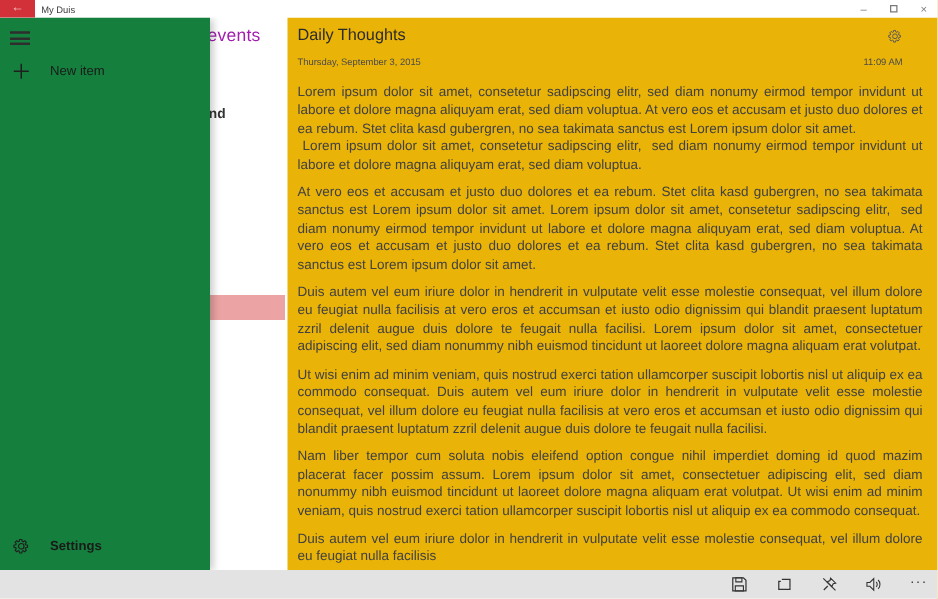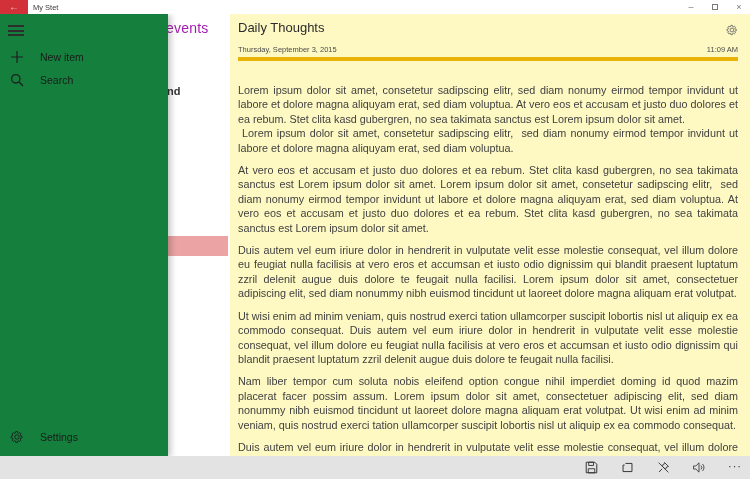--- a/index.html
+++ b/index.html
@@ -27,33 +27,33 @@
   .nav-flyout { position:absolute; left:0; top:14px; width:168px; height:442px; background:#15803d;
                 box-shadow:3px 1px 6px rgba(0,0,0,.22); z-index:10; }
   .hamburger-button { position:absolute; left:8px; top:11px; width:16px; height:12px; cursor:pointer; }
   .hamburger-button .bar { height:2px; background:#2e2e2e; margin-bottom:2.5px; }
   .nav-items { position:absolute; left:0; top:31px; width:100%; }
   .nav-item { display:flex; align-items:center; height:23px; padding-left:9px; cursor:pointer; }
   .nav-icon { width:16px; height:16px; display:flex; align-items:center; justify-content:center;
               color:#1f1f1f; font-size:14px; }
   .nav-icon svg { display:block; }
   .nav-label { margin-left:15px; font-size:10.5px; color:#1a1a1a; }
-  .settings-item { position:absolute; left:0; bottom:8px; width:100%; }
+  .settings-item { position:absolute; left:0; bottom:8px; width:100%;font-weight:bold; }
 
   
-  .note-content { position:absolute; left:230px; top:14px; width:520px; height:442px; background:#fef9c3;
-                  padding:6px 12px 0 8px; overflow:hidden; z-index:2; }
+  .note-content { position:absolute; left:230px; top:14px; width:520px; height:442px; background:#eab308;
+                  padding:6px 28px 0 8px; overflow:hidden; z-index:2; }
   .note-header { display:flex; justify-content:space-between; align-items:flex-start; }
   .note-title { font-size:13px; color:#2b2b2b; font-weight:400; }
   .note-gear { color:#5a5a5a; cursor:pointer; margin-top:2px; }
   .date-row { display:flex; justify-content:space-between; align-items:flex-end; margin-top:5px;
               padding-bottom:3px; border-bottom:4px solid #eab308; }
   .note-date { font-size:7.5px; color:#4a4a4a; }
   .note-time { font-size:7.5px; color:#4a4a4a; }
-  .note-body { margin-top:22px; width:500px; }
+  .note-body { margin-top:6px; width:500px; }
   .note-body p { font-size:10.8px; line-height:14.4px; color:#414141; text-align:justify;
                  white-space:pre-wrap; margin-bottom:8px; }
 
   
   .command-bar { position:absolute; left:0; bottom:0; width:750px; height:23px; background:#e3e3e3;
                  display:flex; align-items:center; justify-content:flex-end; gap:22px;
                  padding-right:8px; z-index:15; }
   .cmd-icon { width:14px; height:14px; display:flex; align-items:center; justify-content:center;
               color:#333; cursor:pointer; }
   .cmd-icon svg { display:block; }
@@ -61,21 +61,21 @@
 </style>
 </head>
 <body>
 
 <div class="window">
 
   <div class="titlebar">
     <div class="back-button">
       <span>←</span>
     </div>
-    <span class="app-title">My Stet</span>
+    <span class="app-title">My Duis</span>
     <div class="window-controls">
       <span class="winbtn">–</span>
       <span class="winbtn"><span class="maxbox"></span></span>
       <span class="winbtn">×</span>
     </div>
   </div>
 
   <div class="note-list-pane">
     <span class="list-header-fragment">events</span>
     <span class="list-item-fragment">nd</span>
@@ -89,29 +89,20 @@
       <div class="bar"></div>
     </div>
     <div class="nav-items">
       <div class="nav-item">
         <span class="nav-icon">
           <svg width="14" height="14" viewBox="0 0 14 14">
               <path d="M7 1v12M1 7h12" stroke="#1f1f1f" stroke-width="1.2" fill="none"></path>
             </svg>
         </span>
         <span class="nav-label">New item</span>
-      </div>
-      <div class="nav-item">
-        <span class="nav-icon">
-          <svg width="14" height="14" viewBox="0 0 14 14">
-              <circle cx="5.8" cy="5.8" r="4.2" stroke="#1f1f1f" stroke-width="1.3" fill="none"></circle>
-              <path d="M9 9l4 4" stroke="#1f1f1f" stroke-width="1.4"></path>
-            </svg>
-        </span>
-        <span class="nav-label">Search</span>
       </div>
     </div>
     <div class="settings-item">
       <div class="nav-item">
         <span class="nav-icon">
           <svg width="14" height="14" viewBox="0 0 24 24">
               <path d="M12 8.2a3.8 3.8 0 1 0 0 7.6 3.8 3.8 0 0 0 0-7.6zm8.6 5.3v-3l-2.5-.5c-.15-.5-.35-.95-.6-1.4l1.45-2.1-2.15-2.15-2.1 1.45c-.45-.25-.9-.45-1.4-.6L12.8 2.7h-3l-.5 2.5c-.5.15-.95.35-1.4.6L5.8 4.35 3.65 6.5 5.1 8.6c-.25.45-.45.9-.6 1.4l-2.5.5v3l2.5.5c.15.5.35.95.6 1.4l-1.45 2.1 2.15 2.15 2.1-1.45c.45.25.9.45 1.4.6l.5 2.5h3l.5-2.5c.5-.15.95-.35 1.4-.6l2.1 1.45 2.15-2.15-1.45-2.1c.25-.45.45-.9.6-1.4z" stroke="#1f1f1f" stroke-width="1.6" fill="none"></path>
             </svg>
         </span>
         <span class="nav-label">Settings</span>

